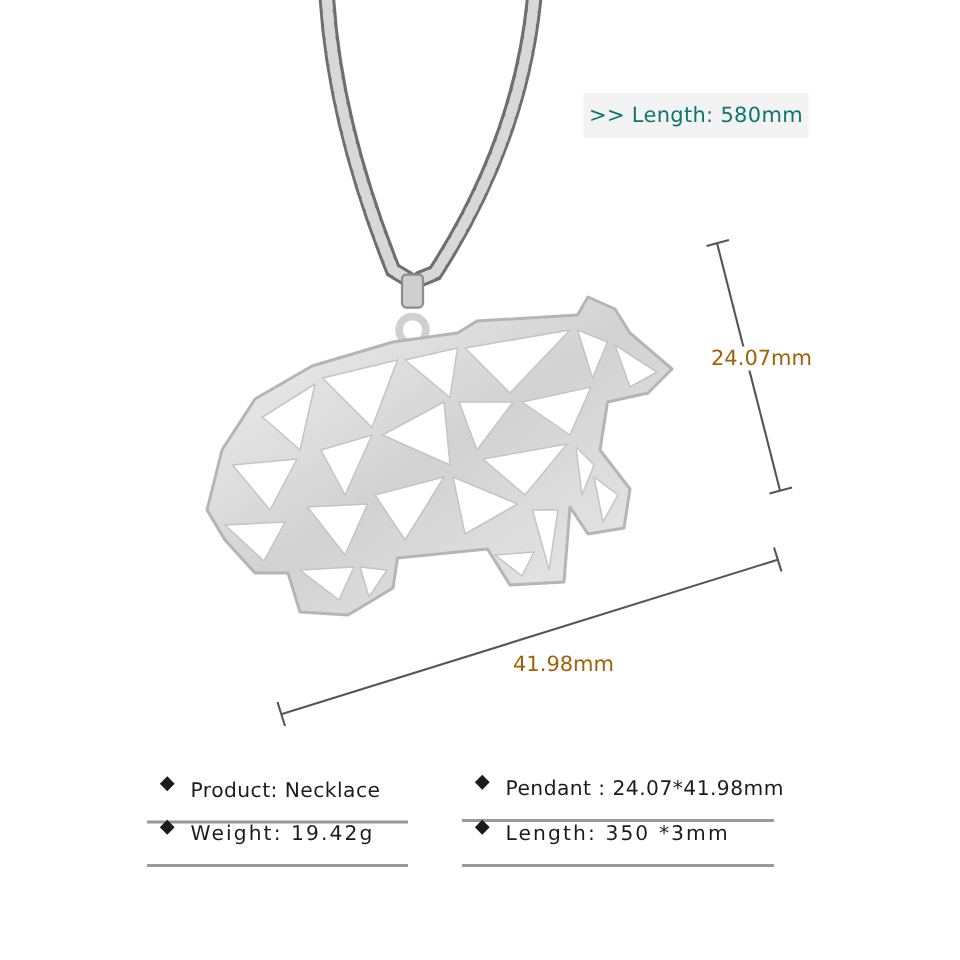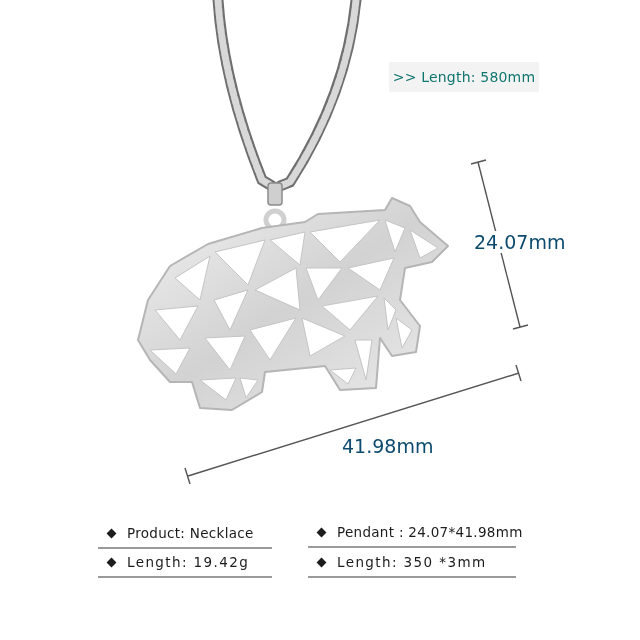--- a/index.html
+++ b/index.html
@@ -5,28 +5,28 @@
   html, body { margin: 0; padding: 0; background: #ffffff; }
   body { width: 640px; height: 640px; position: relative; overflow: hidden;
          font-family: "DejaVu Sans", sans-serif; color: #222; }
   .stage { position: absolute; left: 0; top: 0; width: 640px; height: 640px; }
   .length-tag {
     position: absolute; left: 389px; top: 62px; width: 150px; height: 30px;
     background: #f3f3f3; color: #0f766e; font-size: 14px; line-height: 30px;
     text-align: center; letter-spacing: 0.2px;
   }
   .dim-label {
-    position: absolute; font-size: 19px; color: #0c4a6e; background: #fff;
+    position: absolute; font-size: 14px; color: #a16207; background: #fff;
     padding: 0 2px; white-space: nowrap;
   }
   .dim-h { left: 472px; top: 231px; }
   .dim-w { left: 340px; top: 435px; }
   .specs { position: absolute; left: 0; top: 0; }
   .spec {
-    position: absolute; height: 28px; display: flex; align-items: center;
+    position: absolute; height: 28px; display: flex; align-items: flex-start;
     border-bottom: 2px solid #9a9a9a; font-size: 13.5px; color: #1c1c1c;
   }
   .spec .bullet {
     width: 7px; height: 7px; background: #1c1c1c; transform: rotate(45deg);
     margin: 0 12px 0 10px; flex: 0 0 auto;
   }
   .spec .txt { white-space: pre; letter-spacing: 0.3px; }
   .spec.wide .txt { letter-spacing: 1.4px; }
 </style>
 </head>
@@ -100,20 +100,20 @@
     <div class="spec" style="left:98px; top:519px; width:174px;">
       <span class="bullet"></span>
       <span class="txt">Product: Necklace</span>
     </div>
     <div class="spec" style="left:308px; top:518px; width:208px;">
       <span class="bullet"></span>
       <span class="txt">Pendant : 24.07*41.98mm</span>
     </div>
     <div class="spec wide" style="left:98px; top:548px; width:174px;">
       <span class="bullet"></span>
-      <span class="txt">Length: 19.42g</span>
+      <span class="txt">Weight: 19.42g</span>
     </div>
     <div class="spec wide" style="left:308px; top:548px; width:208px;">
       <span class="bullet"></span>
       <span class="txt">Length: 350 *3mm</span>
     </div>
   </div>
 </div>
 
 </body></html>

